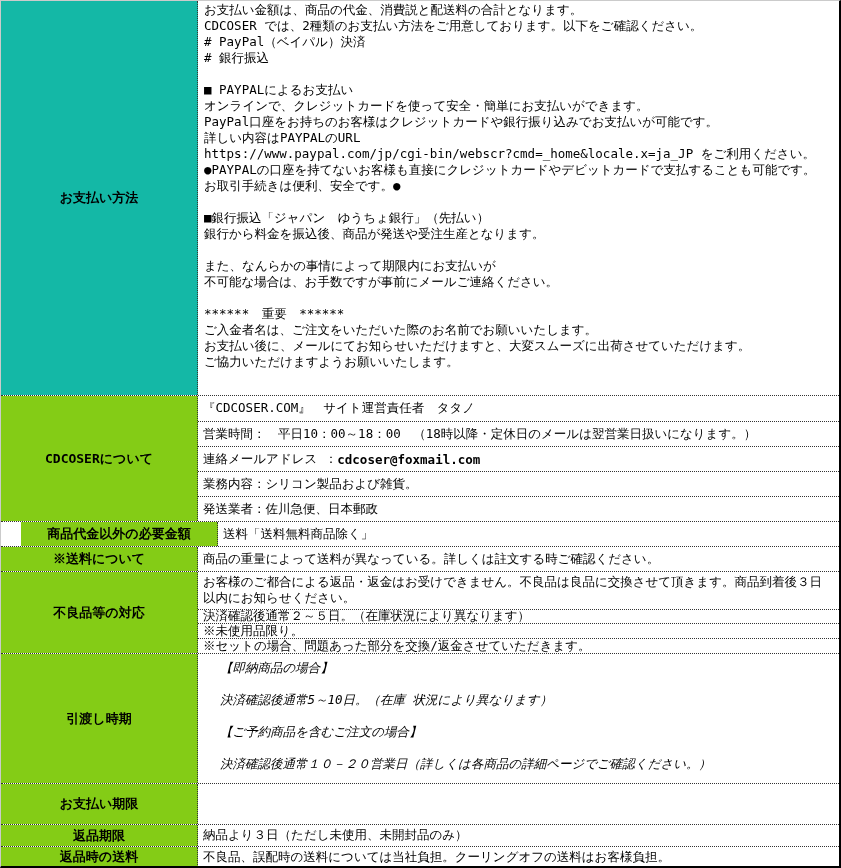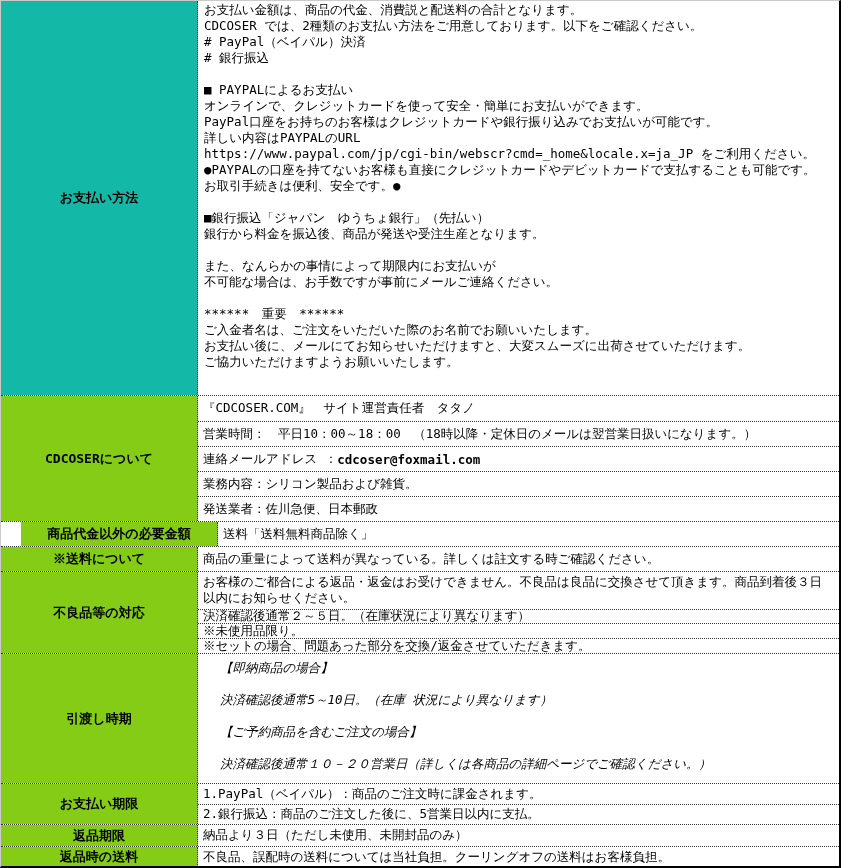--- a/index.html
+++ b/index.html
@@ -135,24 +135,20 @@
         <div class="line"></div>
         <div class="line">【ご予約商品を含むご注文の場合】</div>
         <div class="line"></div>
         <div class="line">決済確認後通常１０－２０営業日（詳しくは各商品の詳細ページでご確認ください。）</div>
       </div>
     </div>
   </div>
 
   <div class="section sec-dead">
     <div class="label-cell">お支払い期限</div>
-    <div class="content">
-      <div class="subrow h20">1.PayPal（ベイパル）：商品のご注文時に課金されます。</div>
-      <div class="subrow h20">2.銀行振込：商品のご注文した後に、5営業日以内に支払。</div>
-    </div>
   </div>
 
   <div class="section sec-retp">
     <div class="label-cell">返品期限</div>
     <div class="content">
       <div class="subrow h20">納品より３日（ただし未使用、未開封品のみ）</div>
     </div>
   </div>
 
   <div class="section sec-rets">

